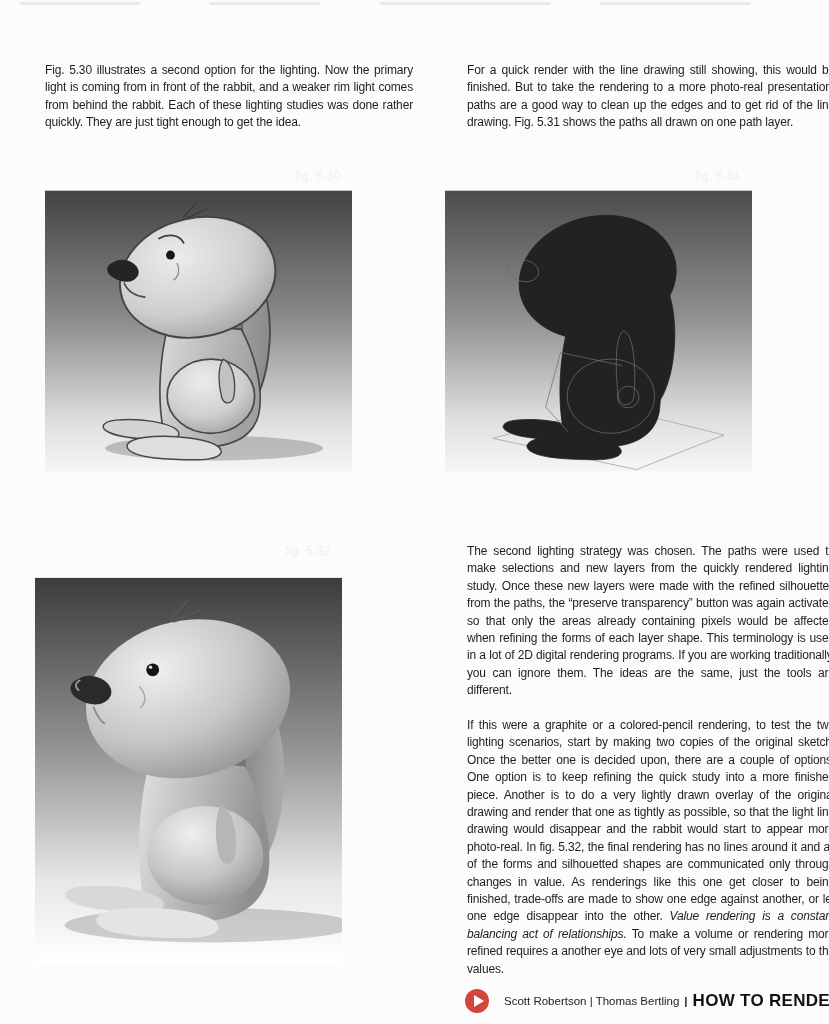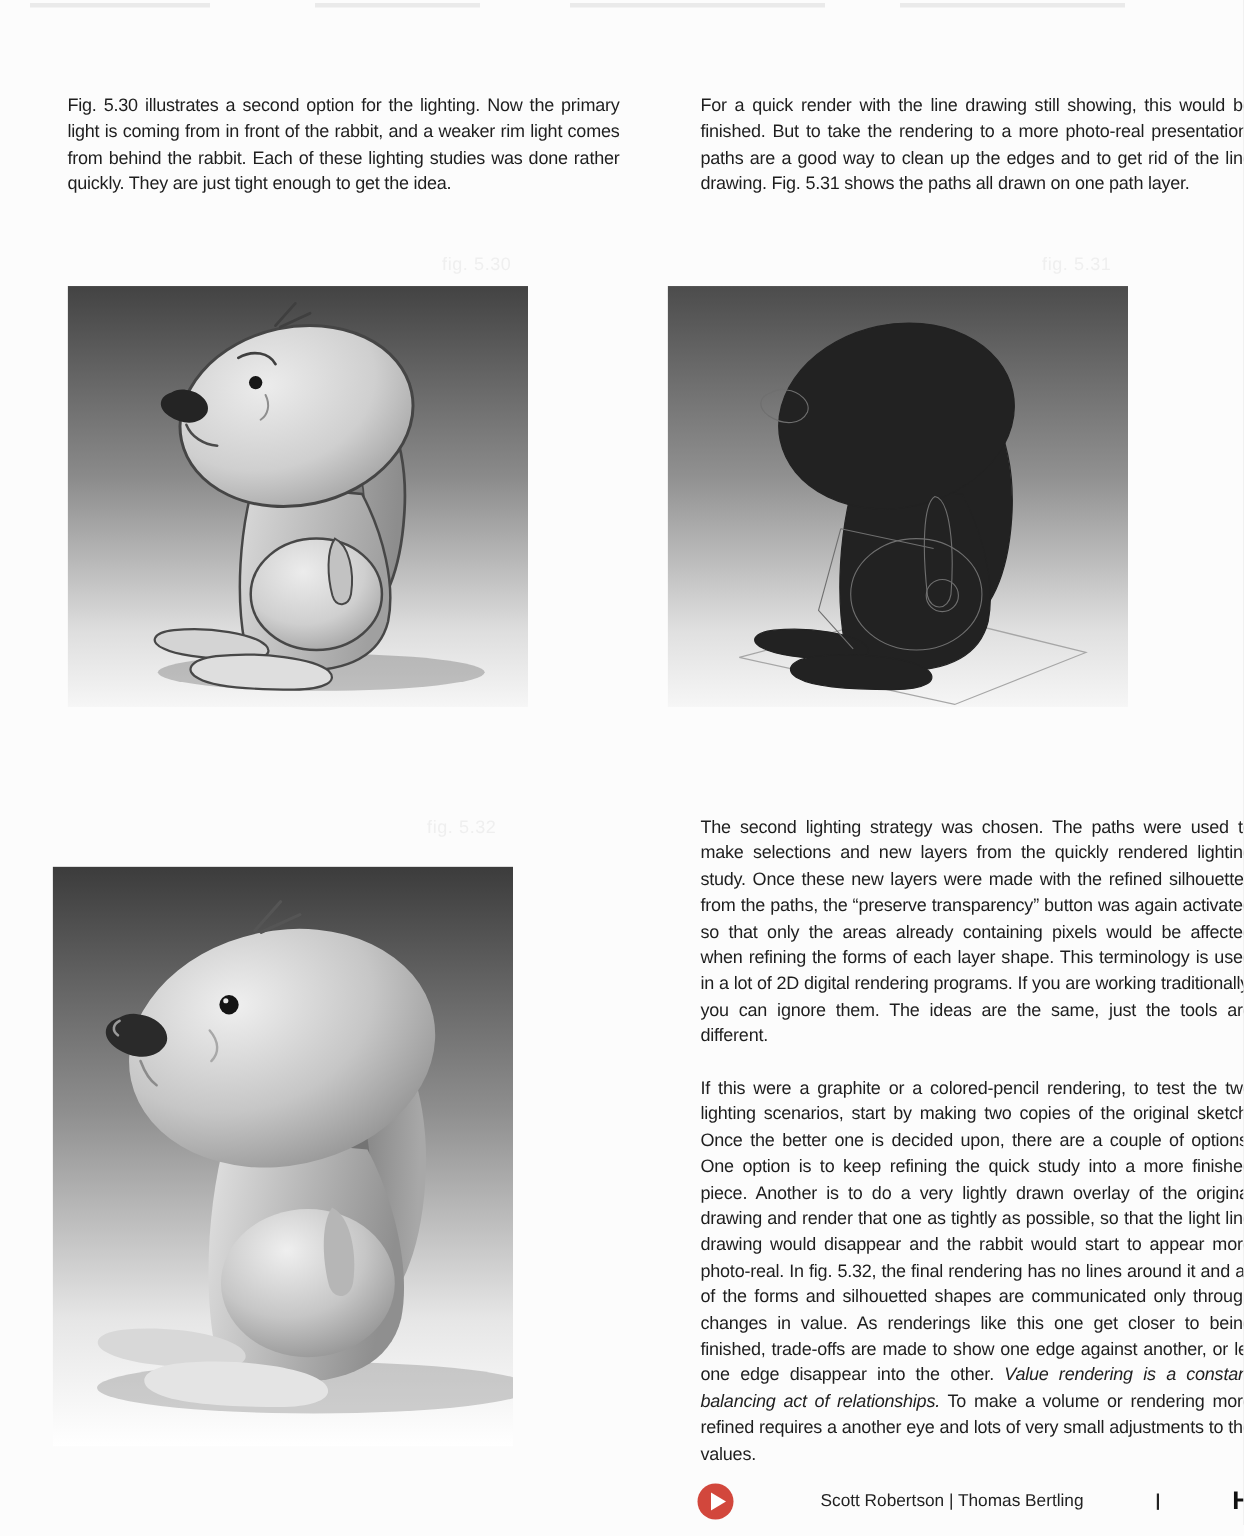--- a/index.html
+++ b/index.html
@@ -20,21 +20,21 @@
   }
   .fig-label{
     position:absolute;top:7px;right:11px;
     font-size:12px;color:#efefef;letter-spacing:0.4px;z-index:3;
   }
   .figure svg{display:block;width:100%;height:100%;}
   .ital{font-style:italic;}
   
   .footer{
     position:absolute;left:464px;right:14px;top:988px;height:26px;
-    display:flex;align-items:center;gap:43px;
+    display:flex;align-items:center;
   }
   .play-badge{width:26px;height:26px;flex:0 0 auto;}
   .footer-authors{margin-left:14px;font-size:11.5px;color:#222;white-space:nowrap;}
   .footer-sep{margin:0 5px;font-size:11.5px;color:#222;font-weight:bold;}
   .footer-title{font-size:17px;font-weight:bold;letter-spacing:0.3px;color:#111;white-space:nowrap;}
   .footer-rule{height:2px;background:#1a1a1a;width:52px;margin-left:12px;flex:0 0 auto;}
   
   .scan-artifact{position:absolute;top:2px;height:3px;background:#9a9a9a;opacity:0.18;}
 </style>
 </head>

